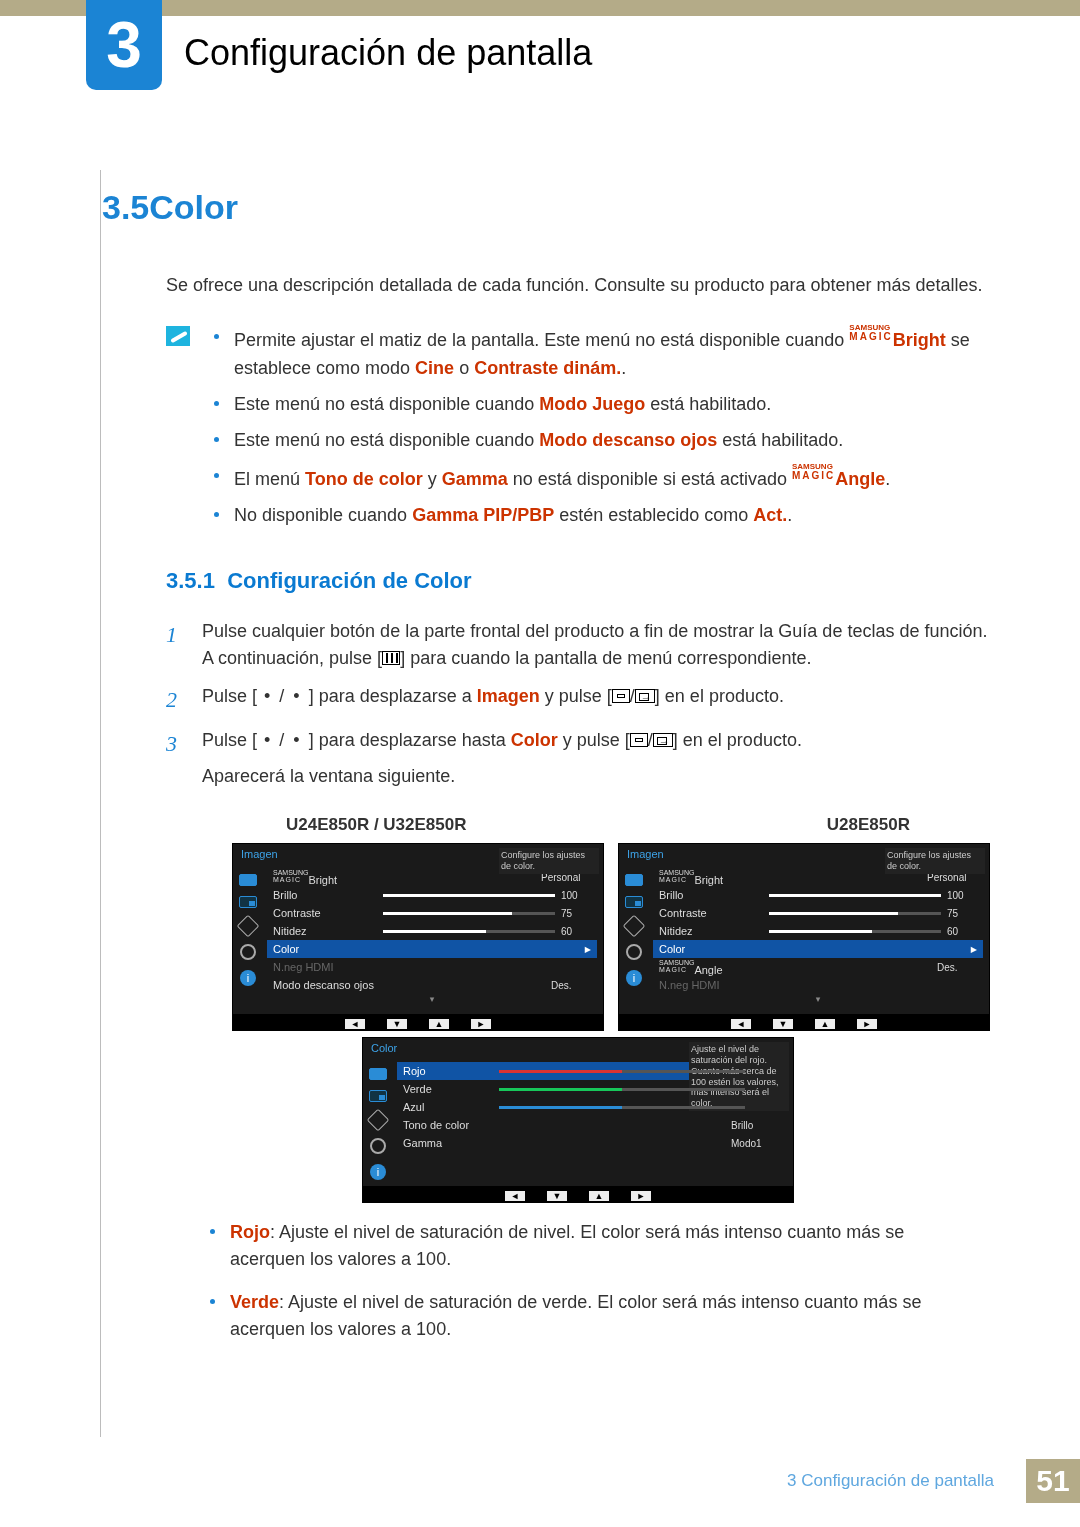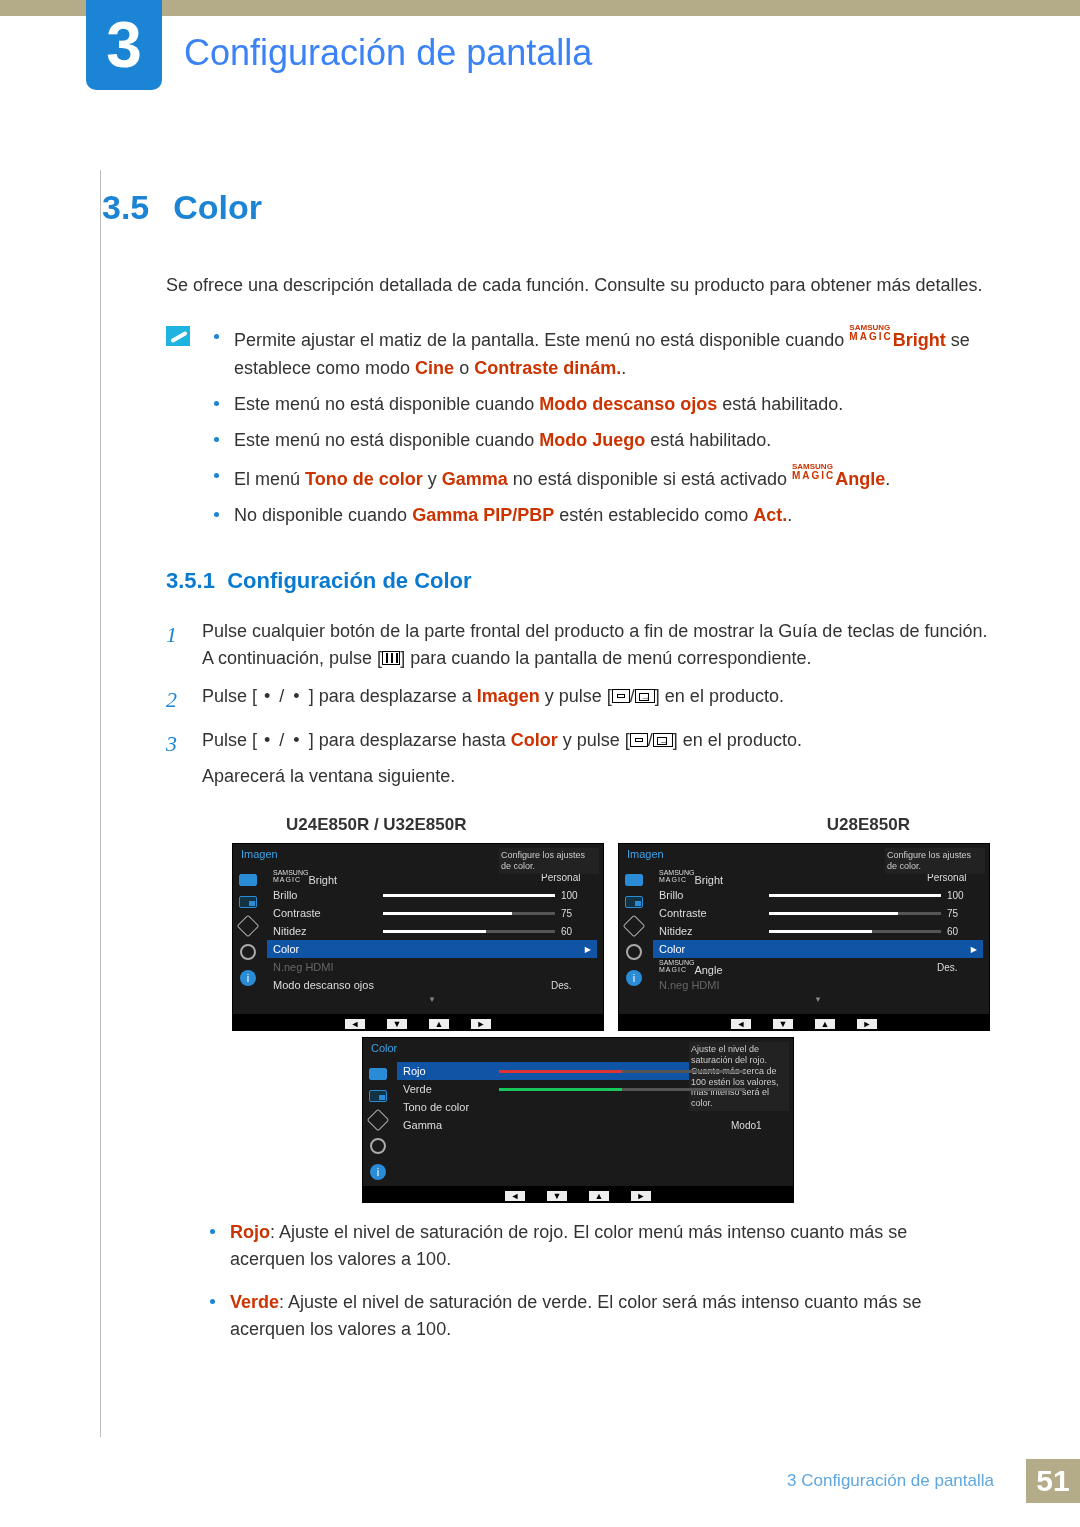--- a/index.html
+++ b/index.html
@@ -32,42 +32,41 @@
     border-radius: 0 0 10px 10px;
     color: #fff;
     font-size: 64px;
     font-weight: bold;
     display: flex;
     align-items: center;
     justify-content: center;
     margin-top: -16px;
   }
   .chapter-title {
-    color: #3b82f6;
+    color: #000000;
     font-size: 36px;
     font-weight: 500;
   }
   .left-rule {
     position: absolute;
     left: 100px;
     top: 170px;
     bottom: 90px;
     width: 2px;
     border-left: 1px solid #bcbcbc;
   }
   .section {
     position: absolute;
     left: 100px;
     top: 188px;
     right: 90px;
   }
   .section-header {
     display: flex;
     align-items: baseline;
-    gap: 24px;
     margin-bottom: 46px;
     margin-left: 2px;
     color: #1b84d4;
   }
   .section-number {
     font-size: 34px;
     font-weight: bold;
   }
   .section-title {
     font-size: 34px;
@@ -352,24 +351,24 @@
 
   <p class="intro">Se ofrece una descripción detallada de cada función. Consulte su producto para obtener más detalles.</p>
 
   <div class="note-block">
     <div class="note-icon"></div>
     <ul class="bullets">
       <li>
         <span>Permite ajustar el matiz de la pantalla. Este menú no está disponible cuando </span><span class="magic-tag"><span class="sm">SAMSUNG</span><span class="mg">MAGIC</span></span><span class="highlight">Bright</span><span> se establece como modo </span><span class="highlight">Cine</span><span> o </span><span class="highlight">Contraste dinám.</span><span>.</span>
       </li>
       <li>
-        <span>Este menú no está disponible cuando </span><span class="highlight">Modo descanso ojos</span><span> está habilitado.</span>
+        <span>Este menú no está disponible cuando </span><span class="highlight">Modo Juego</span><span> está habilitado.</span>
       </li>
       <li>
-        <span>Este menú no está disponible cuando </span><span class="highlight">Modo Juego</span><span> está habilitado.</span>
+        <span>Este menú no está disponible cuando </span><span class="highlight">Modo descanso ojos</span><span> está habilitado.</span>
       </li>
       <li>
         <span>El menú </span><span class="highlight">Tono de color</span><span> y </span><span class="highlight">Gamma</span><span> no está disponible si está activado </span><span class="magic-tag"><span class="sm">SAMSUNG</span><span class="mg">MAGIC</span></span><span class="highlight">Angle</span><span>.</span>
       </li>
       <li>
         <span>No disponible cuando </span><span class="highlight">Gamma PIP/PBP</span><span> estén establecido como </span><span class="highlight">Act.</span><span>.</span>
       </li>
     </ul>
   </div>
 
@@ -542,20 +541,25 @@
               <div class="osd-item selected sel-red">
                 <span class="lbl">Rojo</span>
                   <span class="bar" style="--v:50%"></span>
                   <span class="val white">50</span>
               </div>
               <div class="osd-item sel-green">
                 <span class="lbl">Verde</span>
                   <span class="bar" style="--v:50%"></span>
                   <span class="val">50</span>
               </div>
+              <div class="osd-item sel-blue">
+                <span class="lbl">Azul</span>
+                  <span class="bar" style="--v:50%"></span>
+                  <span class="val">50</span>
+              </div>
               <div class="osd-item">
                 <span class="lbl">Tono de color</span>
                   <span style="flex:1"></span>
                   <span class="val" style="width:50px">Brillo</span>
               </div>
               <div class="osd-item">
                 <span class="lbl">Gamma</span>
                   <span style="flex:1"></span>
                   <span class="val" style="width:50px">Modo1</span>
               </div>
@@ -569,21 +573,21 @@
           <span>▲</span>
           <span>►</span>
         </div>
       </div>
     </div>
 
   </div>
 
   <ul class="desc-list">
     <li>
-      <span class="highlight">Rojo</span><span>: Ajuste el nivel de saturación de rojo. El color menú más intenso cuanto más se acerquen los valores a 100.</span>
+      <span class="highlight">Rojo</span><span>: Ajuste el nivel de saturación de nivel. El color será más intenso cuanto más se acerquen los valores a 100.</span>
     </li>
     <li>
       <span class="highlight">Verde</span><span>: Ajuste el nivel de saturación de verde. El color será más intenso cuanto más se acerquen los valores a 100.</span>
     </li>
   </ul>
 
 </div>
 
 <div class="footer">
   <span class="footer-text">3 Configuración de pantalla</span>

